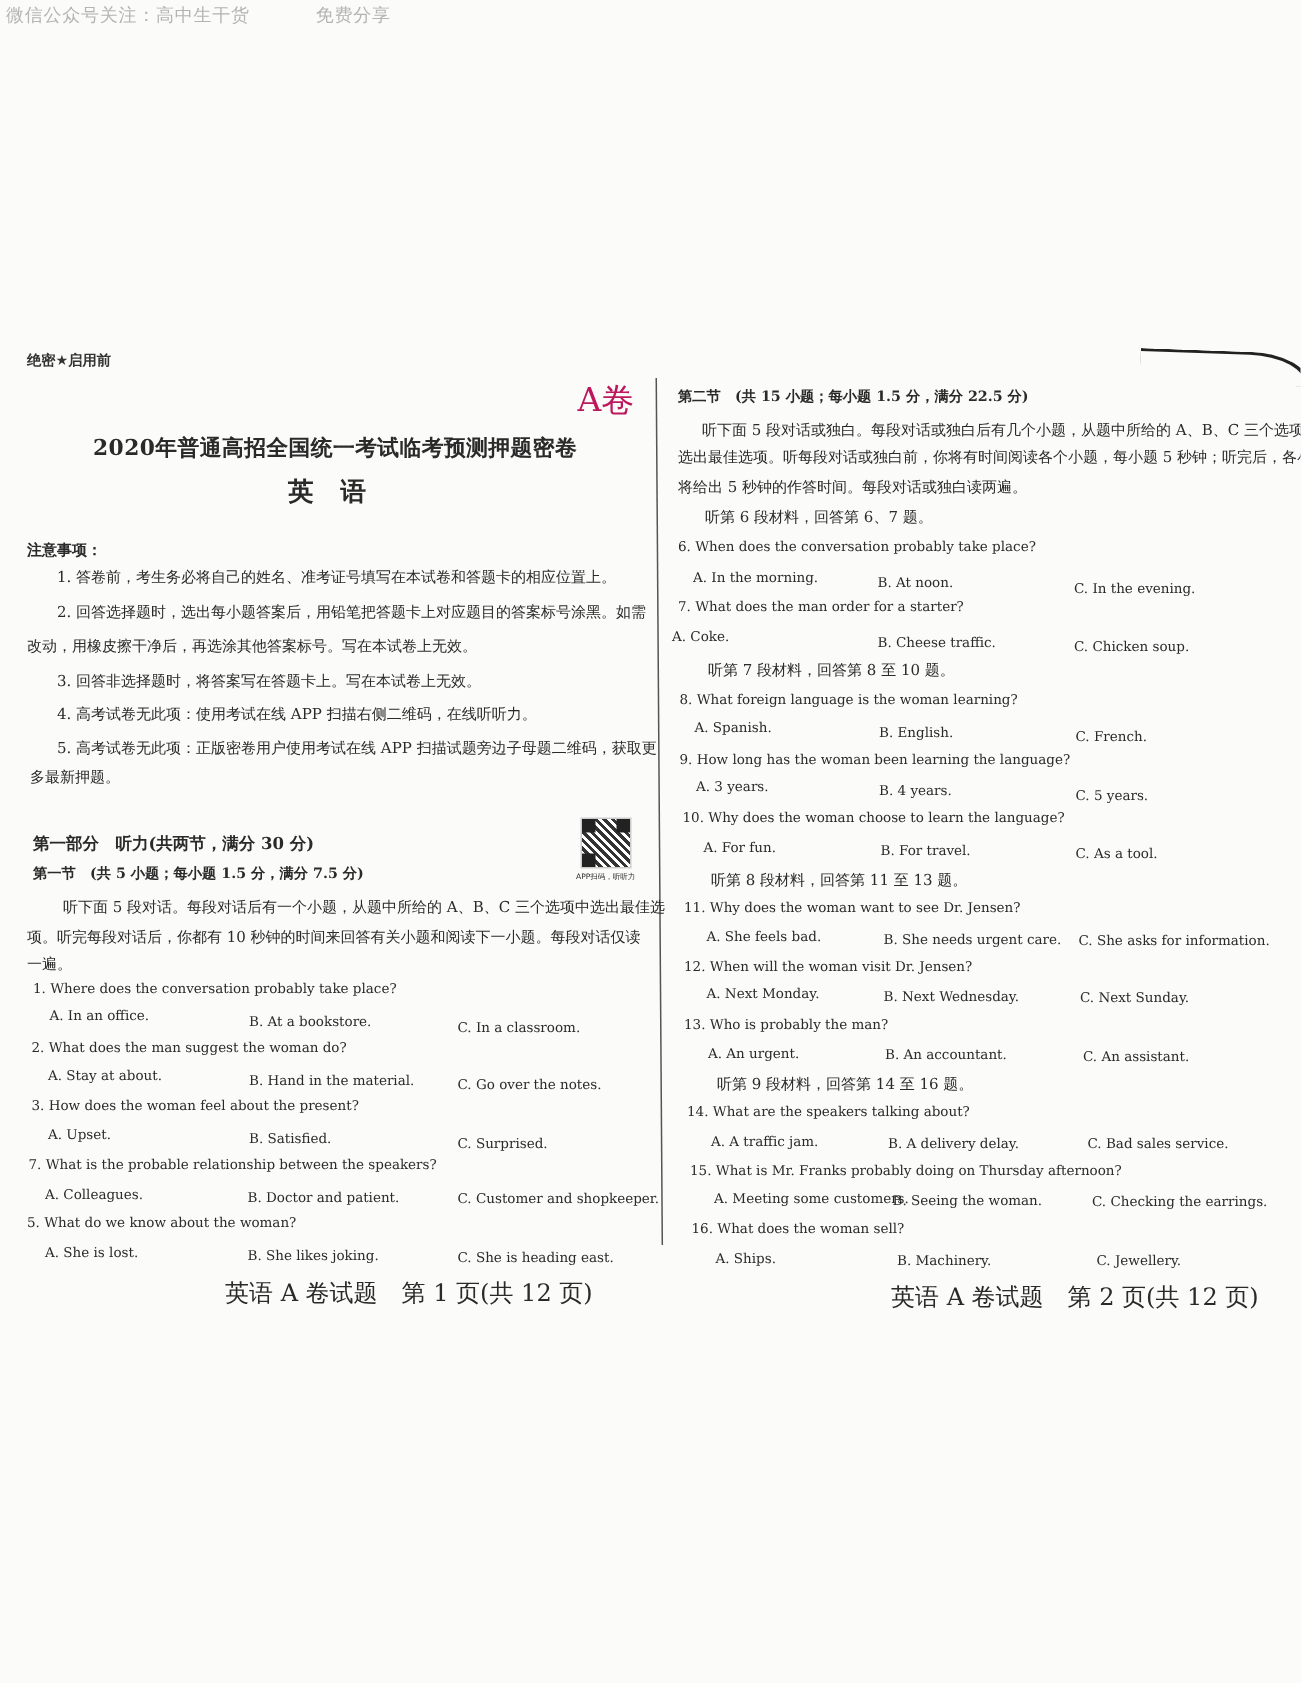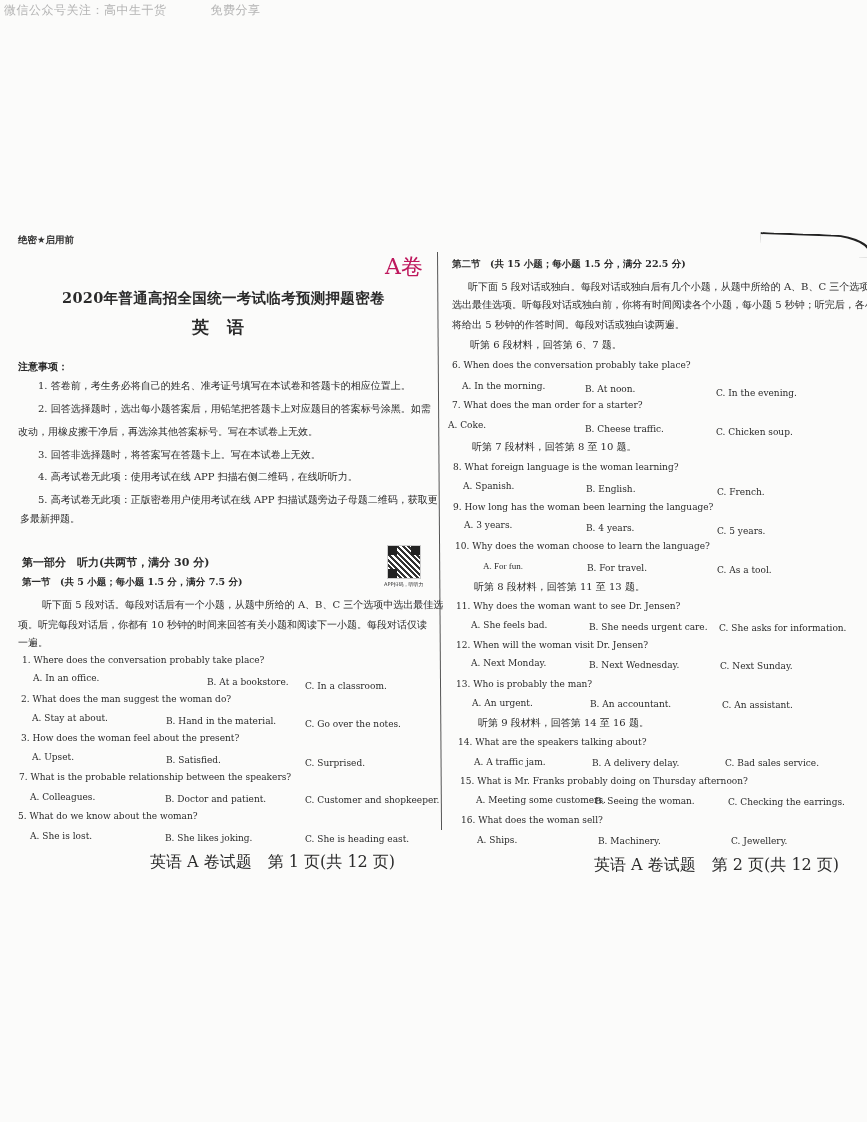--- a/index.html
+++ b/index.html
@@ -78,21 +78,21 @@
 <div class="sec-head" style="left:22px;top:555px;">第一部分　听力(共两节，满分 30 分)</div>
 <div class="qr"></div>
 <div class="qr-caption">APP扫码，听听力</div>
 <div class="sub-head" style="left:22px;top:576px;">第一节　(共 5 小题；每小题 1.5 分，满分 7.5 分)</div>
 <div class="para" style="left:42px;top:598px;">听下面 5 段对话。每段对话后有一个小题，从题中所给的 A、B、C 三个选项中选出最佳选</div>
 <div class="para" style="left:18px;top:618px;">项。听完每段对话后，你都有 10 秒钟的时间来回答有关小题和阅读下一小题。每段对话仅读</div>
 <div class="para" style="left:18px;top:636px;">一遍。</div>
 
 <div class="q" style="left:22px;top:655px;">1. Where does the conversation probably take place?</div>
 <div class="opt" style="left:33px;top:673px;">A.  In an office.</div>
-<div class="opt" style="left:166px;top:677px;margin-left:41px;">B.  At a bookstore.</div>
+<div class="opt" style="left:166px;top:677px;">B.  At a bookstore.</div>
 <div class="opt" style="left:305px;top:681px;">C.  In a classroom.</div>
 
 <div class="q" style="left:21px;top:694px;">2. What does the man suggest the woman do?</div>
 <div class="opt" style="left:32px;top:713px;">A.  Stay at about.</div>
 <div class="opt" style="left:166px;top:716px;">B.  Hand in the material.</div>
 <div class="opt" style="left:305px;top:719px;">C.  Go over the notes.</div>
 
 <div class="q" style="left:21px;top:733px;">3. How does the woman feel about the present?</div>
 <div class="opt" style="left:32px;top:752px;">A.  Upset.</div>
 <div class="opt" style="left:166px;top:755px;">B.  Satisfied.</div>
@@ -131,21 +131,21 @@
 <div class="opt" style="left:463px;top:481px;">A.  Spanish.</div>
 <div class="opt" style="left:586px;top:484px;">B.  English.</div>
 <div class="opt" style="left:717px;top:487px;">C.  French.</div>
 
 <div class="q" style="left:453px;top:502px;">9. How long has the woman been learning the language?</div>
 <div class="opt" style="left:464px;top:520px;">A.  3 years.</div>
 <div class="opt" style="left:586px;top:523px;">B.  4 years.</div>
 <div class="opt" style="left:717px;top:526px;">C.  5 years.</div>
 
 <div class="q" style="left:455px;top:541px;">10. Why does the woman choose to learn the language?</div>
-<div class="opt" style="left:483px;top:561px;font-family:Liberation Serif, serif;">A.  For fun.</div>
+<div class="opt" style="left:469px;top:561px;">A.  For fun.</div>
 <div class="opt" style="left:587px;top:563px;">B.  For travel.</div>
 <div class="opt" style="left:717px;top:565px;">C.  As a tool.</div>
 <div class="para" style="left:474px;top:580px;">听第 8 段材料，回答第 11 至 13 题。</div>
 
 <div class="q" style="left:456px;top:601px;">11. Why does the woman want to see Dr. Jensen?</div>
 <div class="opt" style="left:471px;top:620px;">A.  She feels bad.</div>
 <div class="opt" style="left:589px;top:622px;">B.  She needs urgent care.</div>
 <div class="opt" style="left:719px;top:623px;">C.  She asks for information.</div>
 
 <div class="q" style="left:456px;top:640px;">12. When will the woman visit Dr. Jensen?</div>

